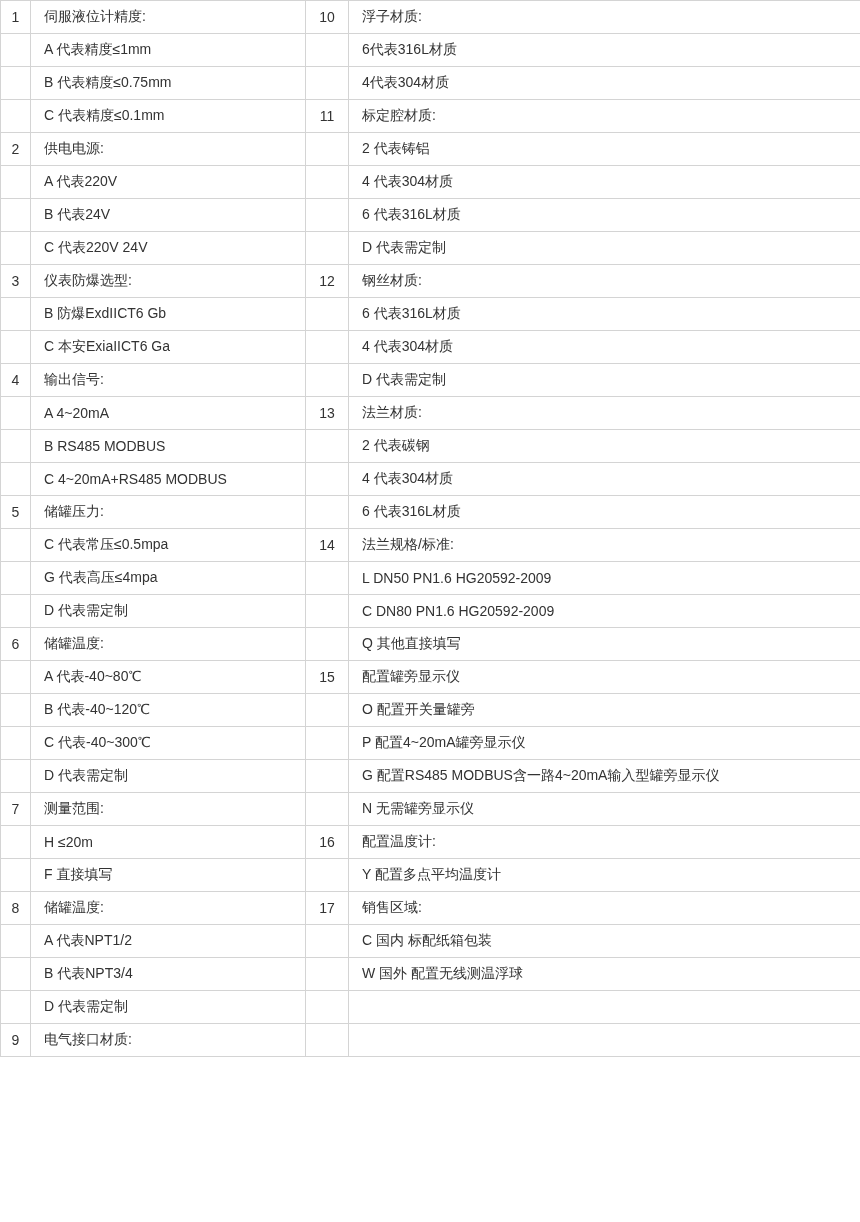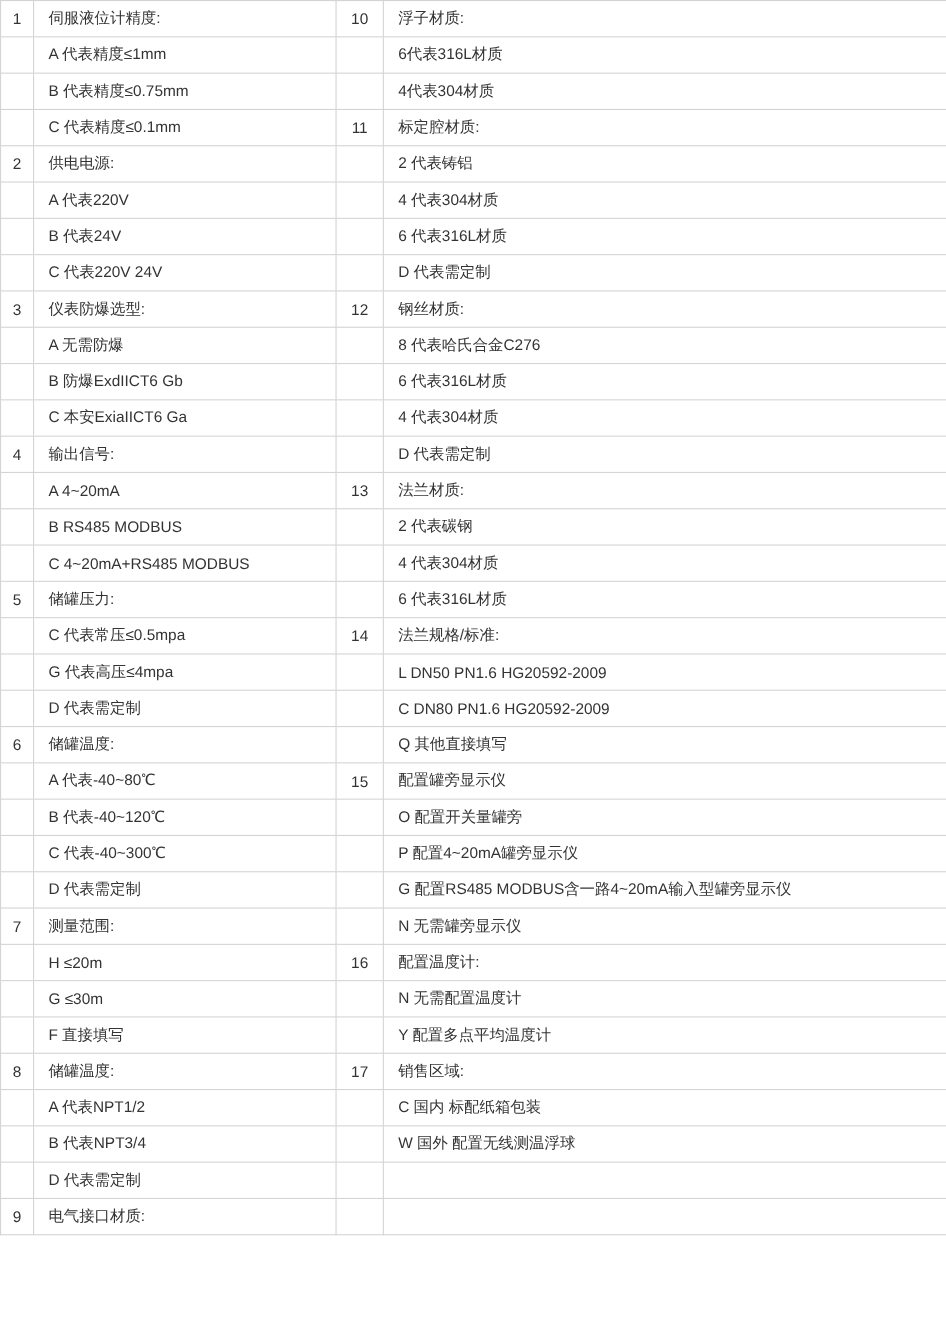--- a/index.html
+++ b/index.html
@@ -100,26 +100,20 @@
         <td class="txt">D 代表需定制</td>
       </tr>
       <tr>
         <td class="num">3</td>
         <td class="txt">仪表防爆选型:</td>
         <td class="num">12</td>
         <td class="txt">钢丝材质:</td>
       </tr>
       <tr>
         <td class="num"></td>
-        <td class="txt">A 无需防爆</td>
-        <td class="num"></td>
-        <td class="txt">8 代表哈氏合金C276</td>
-      </tr>
-      <tr>
-        <td class="num"></td>
         <td class="txt">B 防爆ExdIICT6 Gb</td>
         <td class="num"></td>
         <td class="txt">6 代表316L材质</td>
       </tr>
       <tr>
         <td class="num"></td>
         <td class="txt">C 本安ExiaIICT6 Ga</td>
         <td class="num"></td>
         <td class="txt">4 代表304材质</td>
       </tr>
@@ -205,26 +199,20 @@
         <td class="num">7</td>
         <td class="txt">测量范围:</td>
         <td class="num"></td>
         <td class="txt">N 无需罐旁显示仪</td>
       </tr>
       <tr>
         <td class="num"></td>
         <td class="txt">H ≤20m</td>
         <td class="num">16</td>
         <td class="txt">配置温度计:</td>
-      </tr>
-      <tr>
-        <td class="num"></td>
-        <td class="txt">G ≤30m</td>
-        <td class="num"></td>
-        <td class="txt">N 无需配置温度计</td>
       </tr>
       <tr>
         <td class="num"></td>
         <td class="txt">F 直接填写</td>
         <td class="num"></td>
         <td class="txt">Y 配置多点平均温度计</td>
       </tr>
       <tr>
         <td class="num">8</td>
         <td class="txt">储罐温度:</td>

